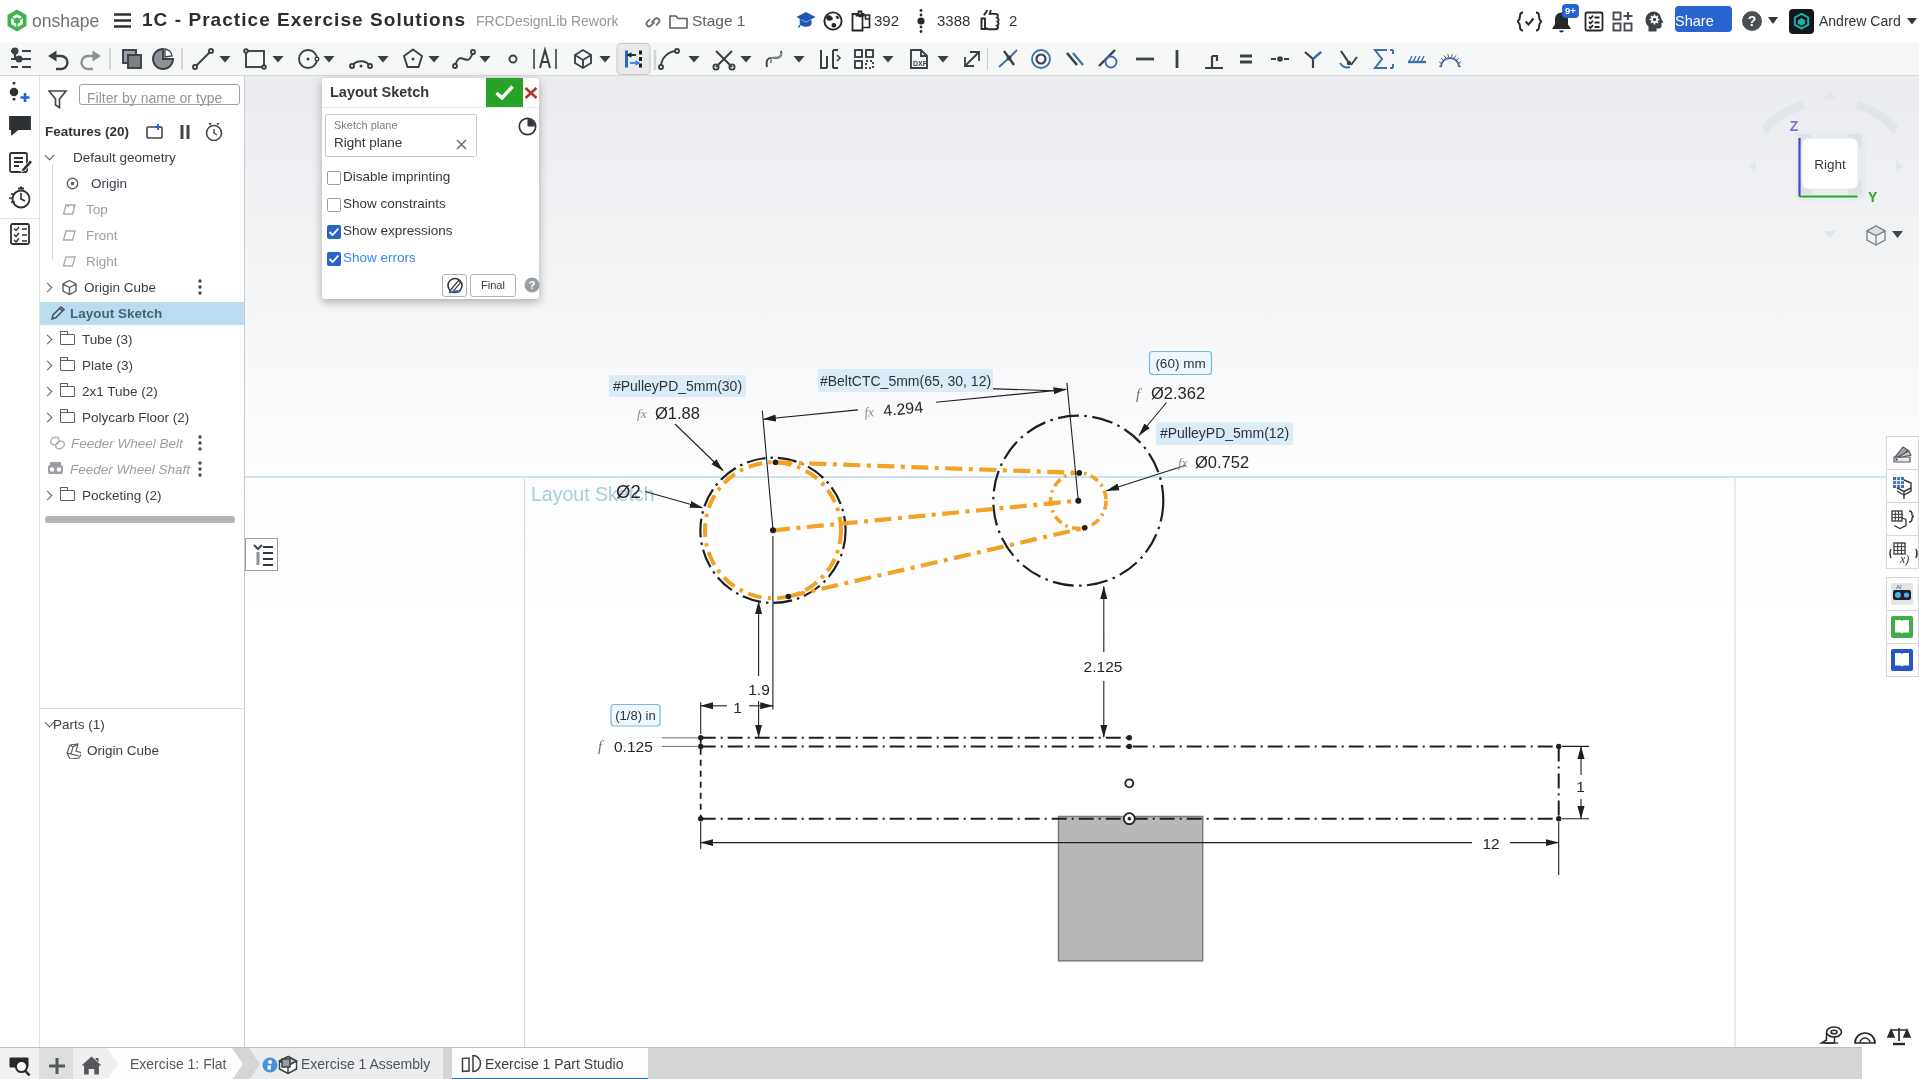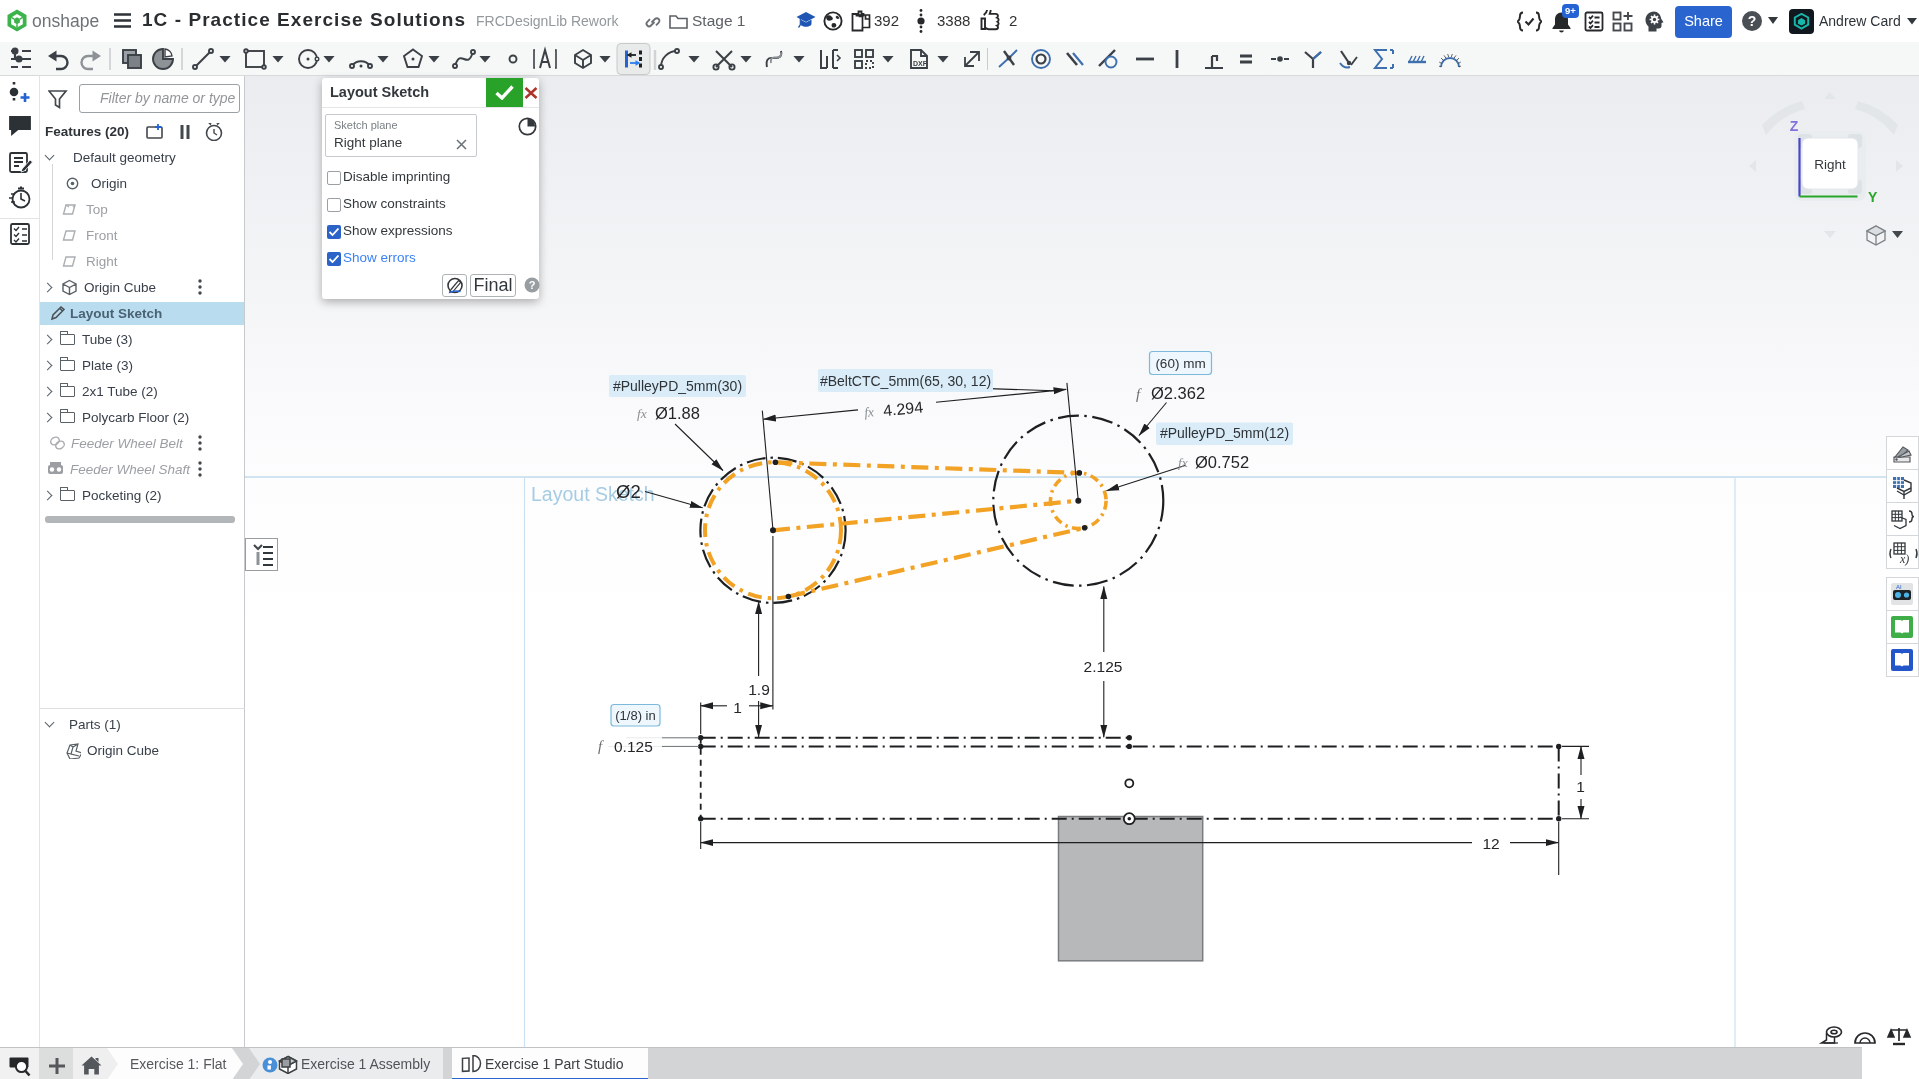--- a/index.html
+++ b/index.html
@@ -226,21 +226,21 @@
       </g>
     </svg>
 <svg class="abs" style="left:1643px;top:10px" width="23" height="23" viewBox="0 0 23 23">
       <path d="M11 1.5 c-5 0-8.5 3.8-8.5 8.5 0 2.8 1.3 5 3 6.5 v5 h8 v-3 h2.5 c1.4 0 2.5-1.1 2.5-2.5 v-3 l2-0.8 -2.3-3.5 c-0.6-4.3-3.6-7.2-7.2-7.2z" fill="#3c4248"></path>
       <circle cx="11.5" cy="9.5" r="3.4" fill="#fff"></circle>
       <g stroke="#fff" stroke-width="1.6">
         <path d="M11.5 4.6 v2 M11.5 12.4 v2 M6.6 9.5 h2 M14.4 9.5 h2 M8 6 l1.4 1.4 M15 6 l-1.4 1.4 M8 13 l1.4-1.4 M15 13 l-1.4-1.4"></path>
       </g>
       <circle cx="11.5" cy="9.5" r="1.7" fill="#3c4248"></circle>
     </svg>
-<div class="abs" style="left:1675px;top:6px;width:57px;height:32px;background:#2a65cf;border-radius:4px;color:#fff;font-size:14.5px;text-align:center;line-height:30px">Share</div>
+<div class="abs" style="left:1675px;top:6px;width:57px;height:26px;background:#2a65cf;border-radius:4px;color:#fff;font-size:14.5px;text-align:left;line-height:30px">Share</div>
 <svg class="abs" style="left:1741px;top:10px" width="22" height="22">
       <circle cx="11" cy="11" r="10" fill="#494f54"></circle>
       <text x="11" y="16" text-anchor="middle" font-size="14" font-weight="bold" fill="#fff">?</text>
     </svg>
 <svg class="abs" style="left:1768px;top:17px" width="10" height="8">
       <path d="M0 0 h10 l-5 7 z" fill="#33383c"></path>
     </svg>
 <div class="abs" style="left:1789px;top:9px;width:25px;height:25px;background:#10171e;border-radius:4px"></div>
 <svg class="abs" style="left:1793px;top:13px" width="17" height="17" viewBox="0 0 19 19">
       <path d="M9.5 1 L17 5 v8 L9.5 17.5 L2 13 V5 Z" fill="none" stroke="#19b5a8" stroke-width="2.2"></path>
@@ -513,21 +513,21 @@
           <path d="M-6 -5.5 l2 2 3 -3.5 M-6 0.5 l2 2 3 -3.5 M-6 6 l2 2 3 -3.5" stroke-width="1.4"></path>
           <path d="M2 -5 h5 M2 1 h5 M2 7 h5" stroke-width="1.6"></path>
         </g>
 </g>
 </svg>
 </div>
 <div id="leftpanel">
 <svg class="abs" style="left:8px;top:14px" width="20" height="19">
       <path d="M1 1 h17 l-6.5 8 v8.5 l-4 -2.5 v-6 z" fill="none" stroke="#43484d" stroke-width="1.7"></path>
     </svg>
-<div class="abs" style="left:39px;top:8px;width:161px;height:29px;border:1px solid #9aa0a5;border-radius:3px;font-style:italic;color:#939699;font-size:14px;line-height:27px;padding-left:20px">Filter by name or type</div>
+<div class="abs" style="left:39px;top:8px;width:161px;height:21px;border:1px solid #9aa0a5;border-radius:3px;color:#939699;font-size:14px;line-height:27px;padding-left:7px">Filter by name or type</div>
 <div class="abs" style="left:5px;top:48px;font-size:13.5px;font-weight:bold;color:#2e3338">Features (20)</div>
 <svg class="abs" style="left:105px;top:47px" width="120" height="18">
 <g stroke="#43484d" stroke-width="1.6" fill="none">
 <g transform="translate(10,9)">
           <rect x="-8" y="-5" width="15" height="11" rx="1"></rect>
           <path d="M3 -8 v6 M0 -5 h6" stroke-width="1.8" stroke="#2563d4"></path>
         </g>
 <g transform="translate(40,9)">
           <path d="M-3 -7 v14 M3 -7 v14" stroke-width="3"></path>
         </g>
@@ -637,21 +637,21 @@
     </div>
 <div class="row" style="top:406px">
       <div class="chevR"></div>
       <div class="folder"></div>
       <div>Pocketing (2)</div>
     </div>
 <div class="abs" style="left:5px;top:440px;width:190px;height:7px;background:#b3b6b8;border-radius:3px"></div>
 <div class="abs" style="left:0;top:632px;width:205px;height:1px;background:#dcdee0"></div>
 <div class="row" style="top:635px">
       <div class="chevD"></div>
-      <div style="margin-left:16px">Parts (1)</div>
+      <div style="margin-left:0">Parts (1)</div>
     </div>
 <div class="row" style="top:661px">
       <svg style="margin-left:24px" width="17" height="17">
         <path d="M3 11 l3 -8 8 -1 -2 7 6 2 -3 5 -9 1 z M6 3 l3 2 5 -3 M9 5 l-2 7 8 2 M7 12 l-4 -1" fill="none" stroke="#596066" stroke-width="1.2"></path>
       </svg>
       <div style="margin-left:6px">Origin Cube</div>
     </div>
 </div>
 <div class="abs" style="left:245px;top:538px;width:33px;height:33px;background:#fff;border:1px solid #989da1;z-index:3">
 <svg style="position:absolute;left:6px;top:5px" width="22" height="23">
@@ -823,21 +823,21 @@
       </svg>
     </div>
 <div class="abs" style="left:21px;top:172px;font-size:13.5px;color:#3b82f6">Show errors</div>
 <div class="abs" style="left:120px;top:196px;width:25px;height:23px;border:1px solid #adb2b5;border-radius:3px;background:#fff">
 <svg style="position:absolute;left:3px;top:2px" width="18" height="18">
         <circle cx="9" cy="8.5" r="7" fill="none" stroke="#33383c" stroke-width="1.6"></circle>
         <path d="M5 12.5 L12.5 3.5 l2.2 1.8 -7.5 9 -3.5 1 z" fill="#fff" stroke="#33383c" stroke-width="1.2"></path>
         <path d="M3.5 15.5 q5 -2.5 11 -1" stroke="#2563d4" stroke-width="1.5" fill="none"></path>
       </svg>
     </div>
-<div class="abs" style="left:148px;top:196px;width:46px;height:23px;border:1px solid #adb2b5;border-radius:3px;background:#fff;font-size:18px;color:#33383c;text-align:center;line-height:21px">Final</div>
+<div class="abs" style="left:148px;top:196px;width:46px;height:23px;border:1px solid #adb2b5;border-radius:3px;background:#fff;font-size:11px;color:#33383c;text-align:center;line-height:21px">Final</div>
 <svg class="abs" style="left:524px;top:280px;left:202px;top:199px" width="16" height="16">
       <circle cx="8" cy="8" r="7.5" fill="#989da2"></circle>
       <text x="8" y="12" text-anchor="middle" font-size="11" font-weight="bold" fill="#fff" font-family="Liberation Sans">?</text>
     </svg>
 </div>
 <div id="tabbar">
 <div class="abs" style="left:0;top:0;width:39px;height:32px;background:#f1f1f2"></div>
 <svg class="abs" style="left:9px;top:9px" width="24" height="20">
       <rect x="0.5" y="0.5" width="19" height="10" rx="1" fill="#26282a"></rect>
       <circle cx="12.5" cy="9.5" r="5.6" fill="#fff" stroke="#26282a" stroke-width="2"></circle>

